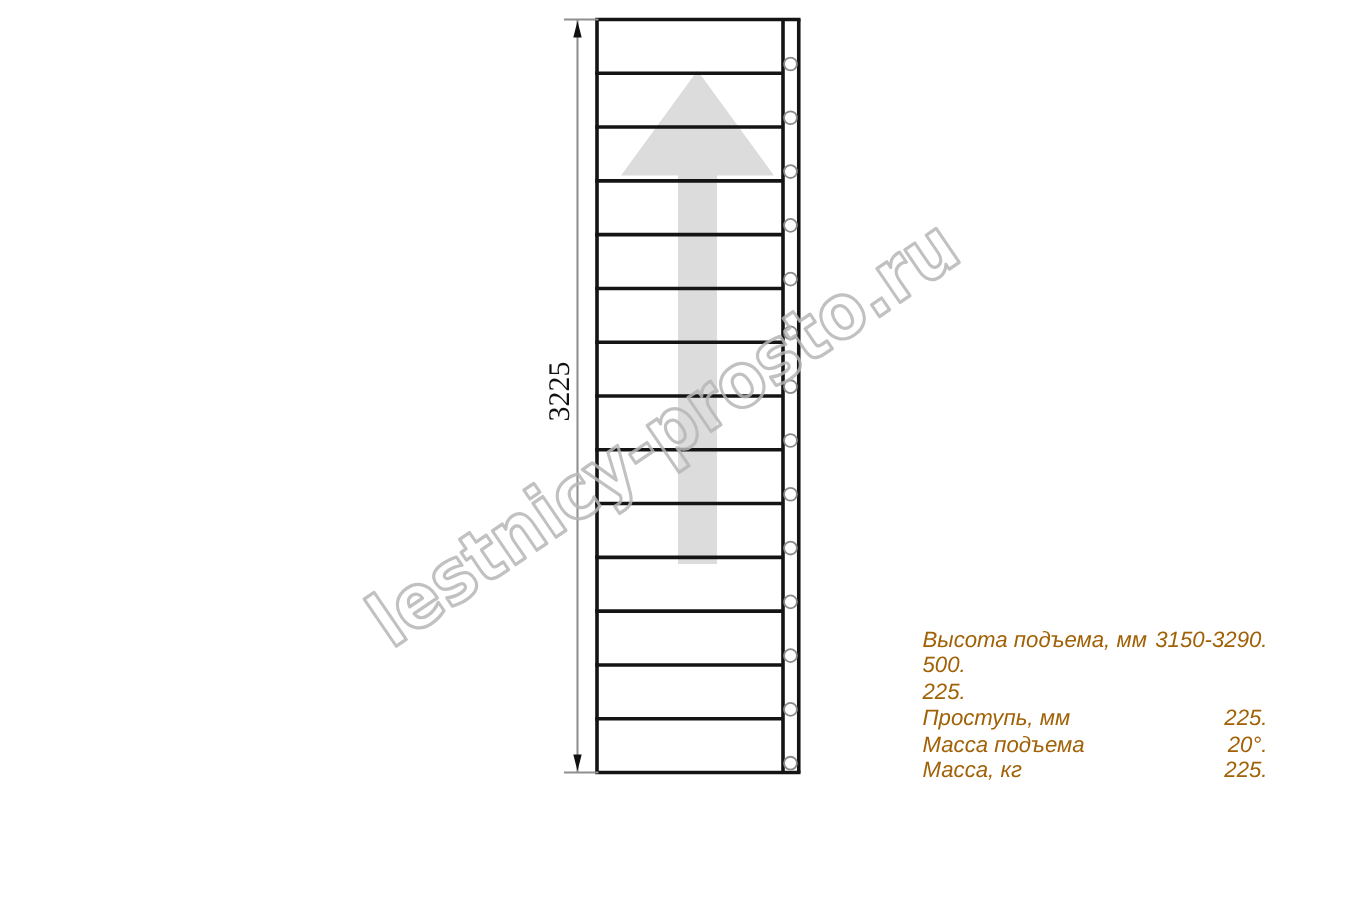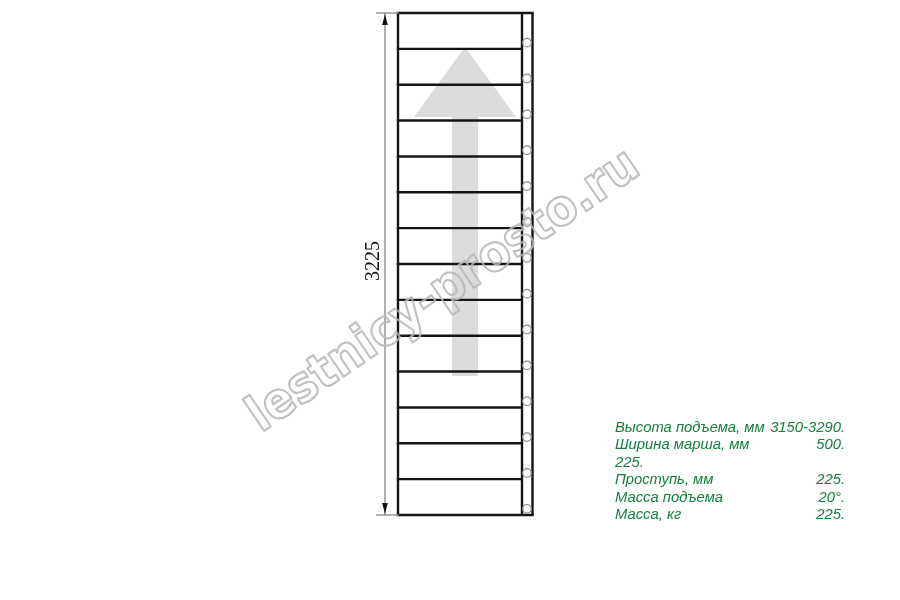--- a/index.html
+++ b/index.html
@@ -88,28 +88,27 @@
       <line x1="376" y1="515" x2="399" y2="515" stroke-width="1.4" stroke="#8f8f8f"></line>
       <line x1="385" y1="13" x2="385" y2="515" stroke-width="1.4" stroke="#8f8f8f"></line>
       <polygon points="385,14 382.2,25 387.8,25" fill="#111111"></polygon>
       <polygon points="385,514 382.2,503 387.8,503" fill="#111111"></polygon>
       <text x="372" y="261" transform="rotate(-90 372 261)" text-anchor="middle" dy="0.35em" font-family="Liberation Serif, DejaVu Serif, serif" font-size="20" fill="#111111">3225</text>
     </g>
 
     <text transform="translate(261 433) rotate(-34.3)" x="0" y="0" font-family="DejaVu Sans, sans-serif" font-size="50" font-weight="bold" textLength="462" lengthAdjust="spacingAndGlyphs" fill="none" stroke-width="2.2" stroke-linejoin="round" opacity="0.85" stroke="#b7b7b7">lestnicy-prosto.ru</text>
   </svg>
 
-  <div class="specs" id="specs-table" style="color: #15803d;">
+  <div class="specs" id="specs-table" style="color: #a16207;">
     <div class="spec-row">
       <span class="spec-label">Высота подъема, мм</span>
       <span class="spec-value">3150-3290.</span>
     </div>
 
     <div class="spec-row">
-      <span class="spec-label">Ширина марша, мм</span>
       <span class="spec-value">500.</span>
     </div>
 
     <div class="spec-row">
       <span class="spec-value">225.</span>
     </div>
 
     <div class="spec-row">
       <span class="spec-label">Проступь, мм</span>
       <span class="spec-value">225.</span>

